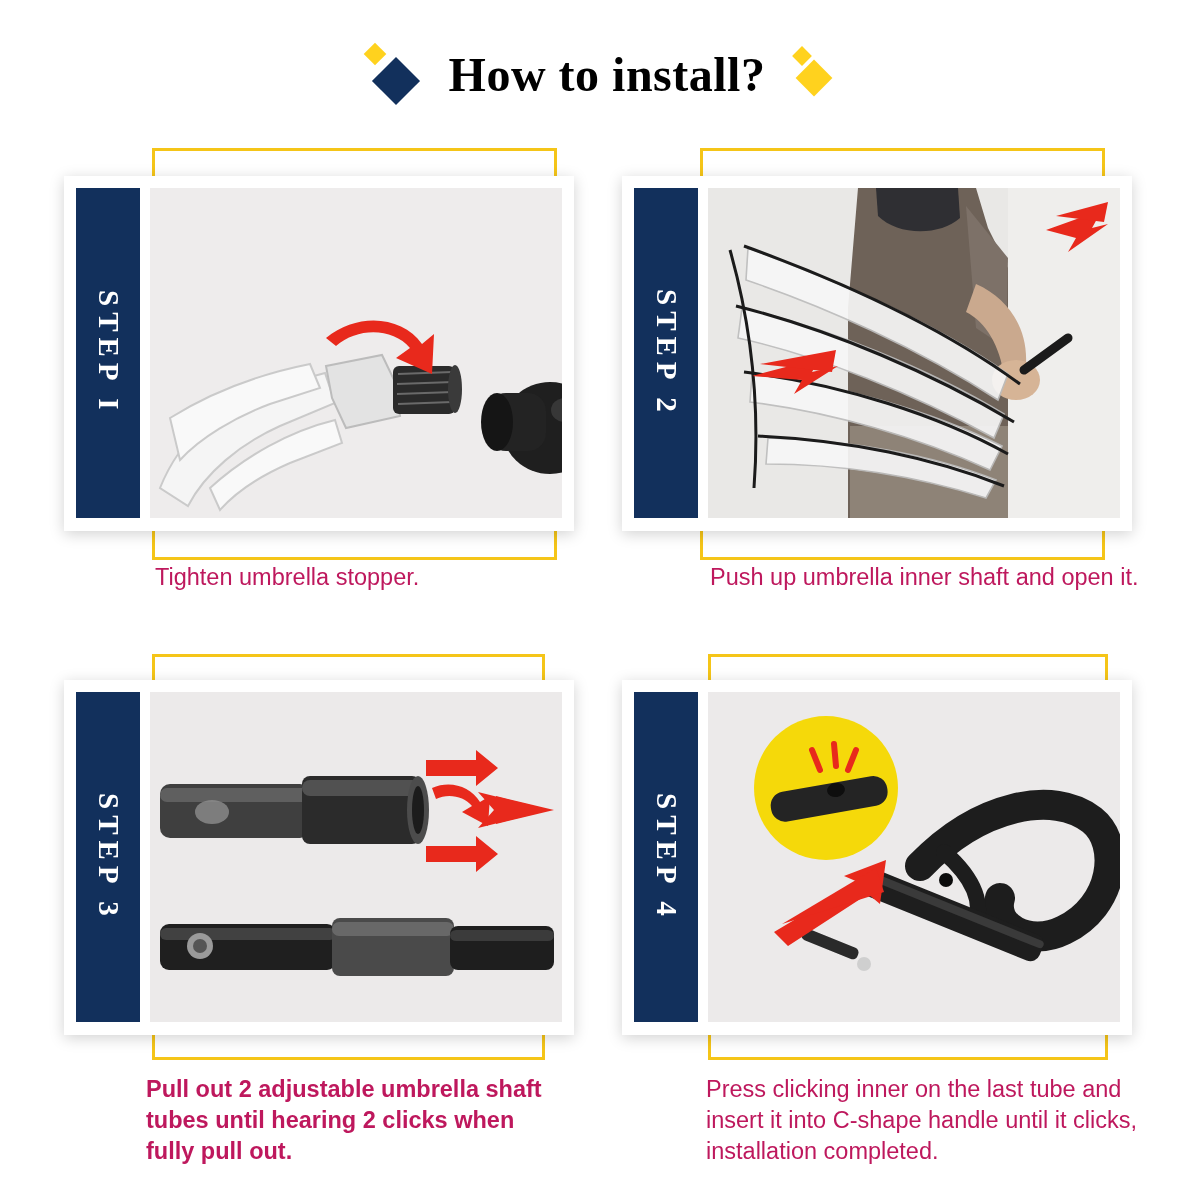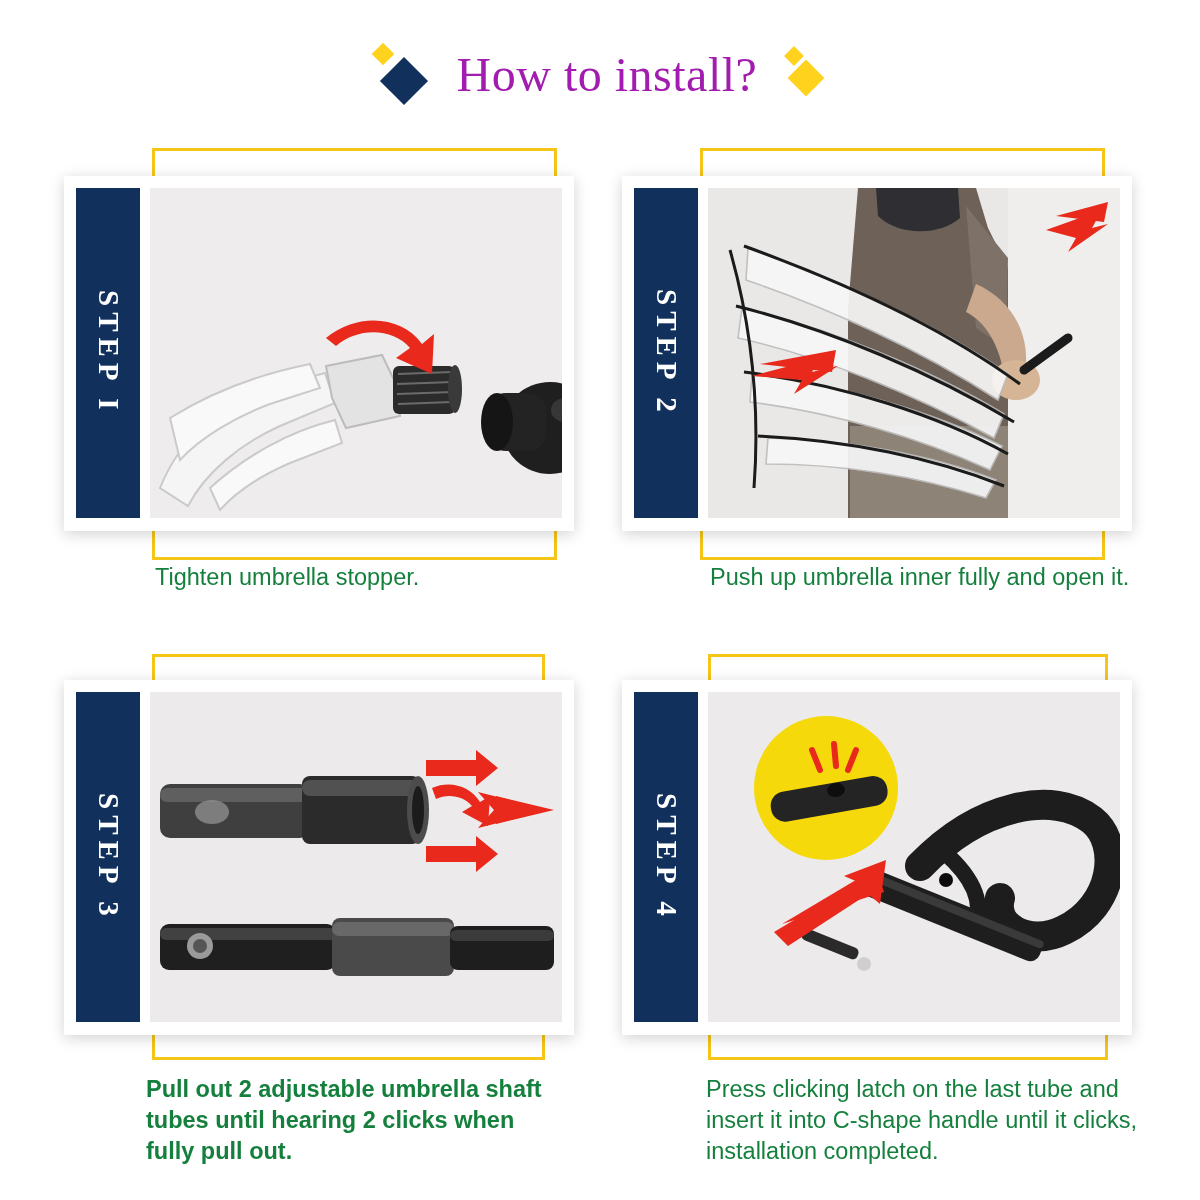--- a/index.html
+++ b/index.html
@@ -20,23 +20,23 @@
   .title-row {
     position: absolute;
     top: 46px; left: 0; width: 1200px;
     display: flex;
     align-items: center;
     justify-content: center;
     gap: 24px;
   }
   .title-text {
     font-family: "Liberation Serif", serif;
-    font-weight: normal;
+    font-weight: bold;
     font-size: 48px;
-    color: #a21caf;
+    color: #000000;
     letter-spacing: 0.5px;
     white-space: nowrap;
   }
   .diamond {
     display: inline-block;
     transform: rotate(45deg);
   }
   .dia-navy-big { width: 34px; height: 34px; background: #12305c; }
   .dia-yellow-sm { width: 16px; height: 16px; background: #ffd21e; }
   .dia-group-left {
@@ -81,21 +81,21 @@
     font-family: "Liberation Serif", serif;
   }
   .photo {
     position: absolute;
     overflow: hidden;
     background: #eceaea;
   }
   .caption {
     position: absolute;
     font-size: 23.5px;
-    color: #15803d;
+    color: #be185d;
     line-height: 1.32;
     font-family: "Liberation Sans", sans-serif;
   }
 
   
   .art { position: absolute; inset: 0; }
 </style>
 </head>
 <body>
 
@@ -200,21 +200,21 @@
 
         <line x1="316" y1="182" x2="360" y2="150" stroke="#1b1b1b" stroke-width="9" stroke-linecap="round"></line>
 
         <path d="M338 42 L 394 22 L 384 40 L 400 36 L 360 64 L 368 50 Z" fill="#e8291c"></path>
         <path d="M348 28 L 400 14 L 396 34 Z" fill="#e8291c"></path>
         <path d="M44 188 L 112 170 L 104 184 L 130 178 L 86 206 L 94 192 Z" fill="#e8291c"></path>
         <path d="M52 176 L 128 162 L 124 184 Z" fill="#e8291c"></path>
       </svg>
     </div>
 
-    <div class="caption" style="left:710px; top:562px; width:440px;">Push up umbrella inner fully and open it.</div>
+    <div class="caption" style="left:710px; top:562px; width:440px;">Push up umbrella inner shaft and open it.</div>
   </div>
 
   <div class="card">
     <div class="frame" style="left:152px; top:654px; width:393px; height:406px;"></div>
     <div class="photo-shadow" style="left:64px; top:680px; width:510px; height:355px;"></div>
 
     <div class="steplabel" style="left:76px; top:692px; width:64px; height:330px;">
       <span>STEP 3</span>
     </div>
 
@@ -285,16 +285,16 @@
           <circle cx="238" cy="188" r="7" fill="#0c0c0c"></circle>
           <rect x="92" y="246" width="60" height="12" rx="5" fill="#2a2a2a" transform="rotate(22 122 252)"></rect>
           <circle cx="156" cy="272" r="7" fill="#cfcfcf"></circle>
         </g>
 
         <path d="M66 240 L 150 190 L 136 184 L 178 168 L 172 212 L 160 202 L 80 254 Z" fill="#e8291c"></path>
         <path d="M74 232 L 168 176 L 176 200 Z" fill="#e8291c"></path>
       </svg>
     </div>
 
-    <div class="caption" style="left:706px; top:1074px; width:450px;">Press clicking latch on the last tube and insert it into C-shape handle until it clicks, installation completed.</div>
+    <div class="caption" style="left:706px; top:1074px; width:450px;">Press clicking inner on the last tube and insert it into C-shape handle until it clicks, installation completed.</div>
   </div>
 
 </div>
 
 </body></html>

